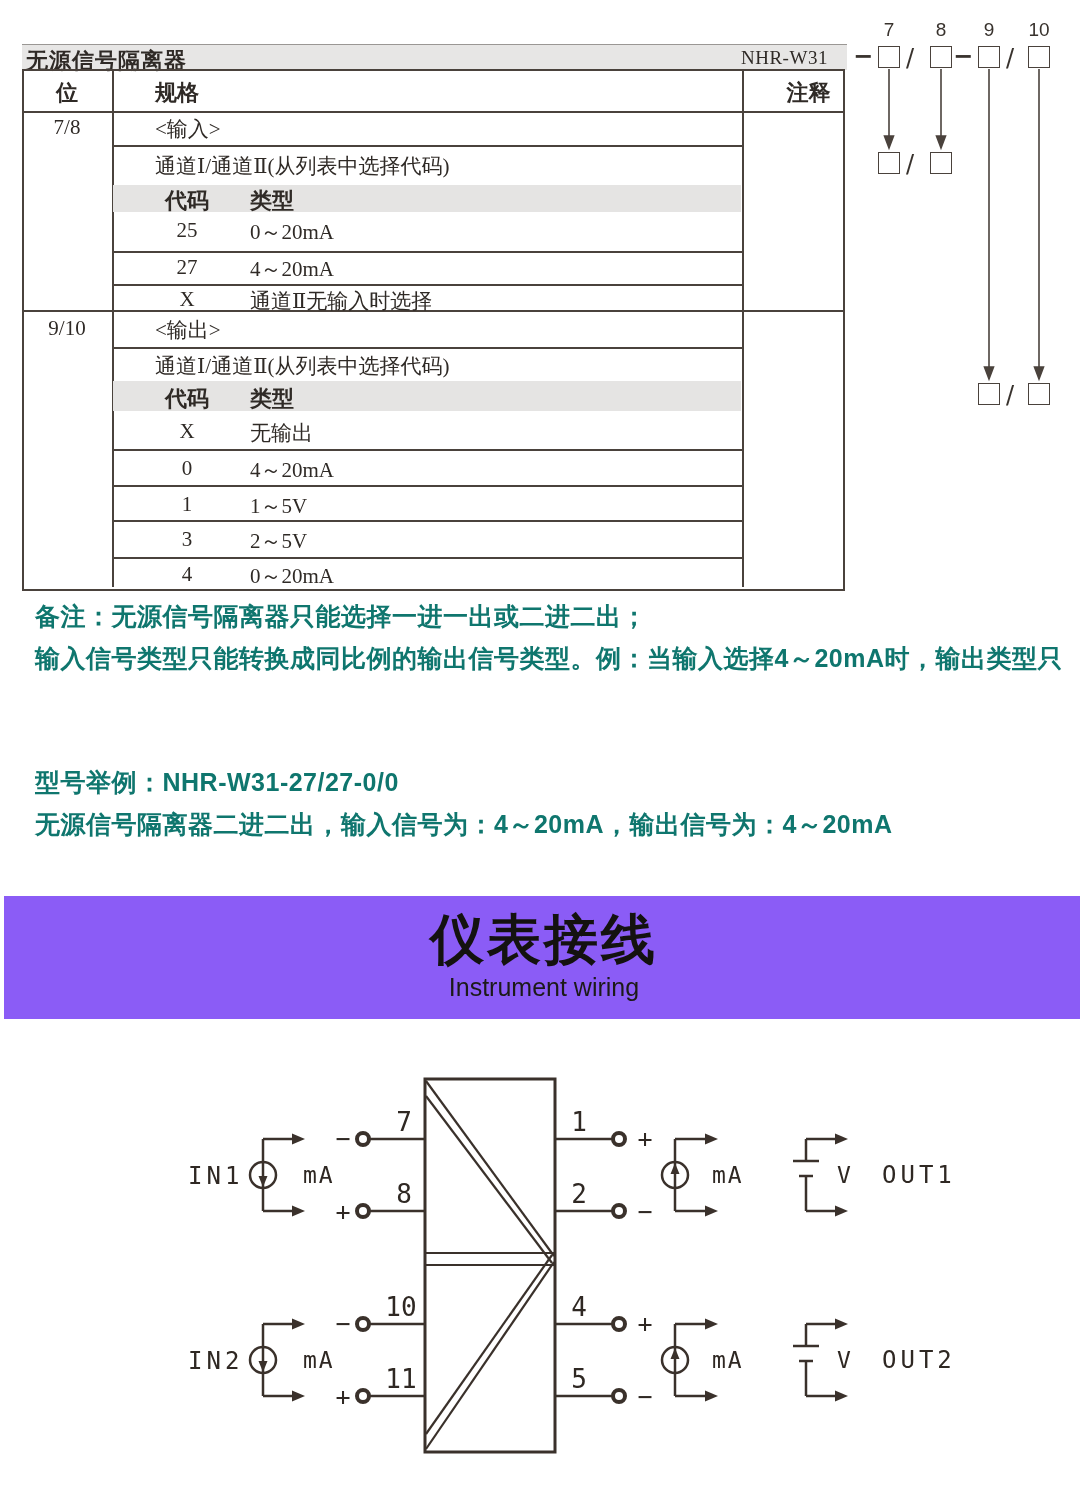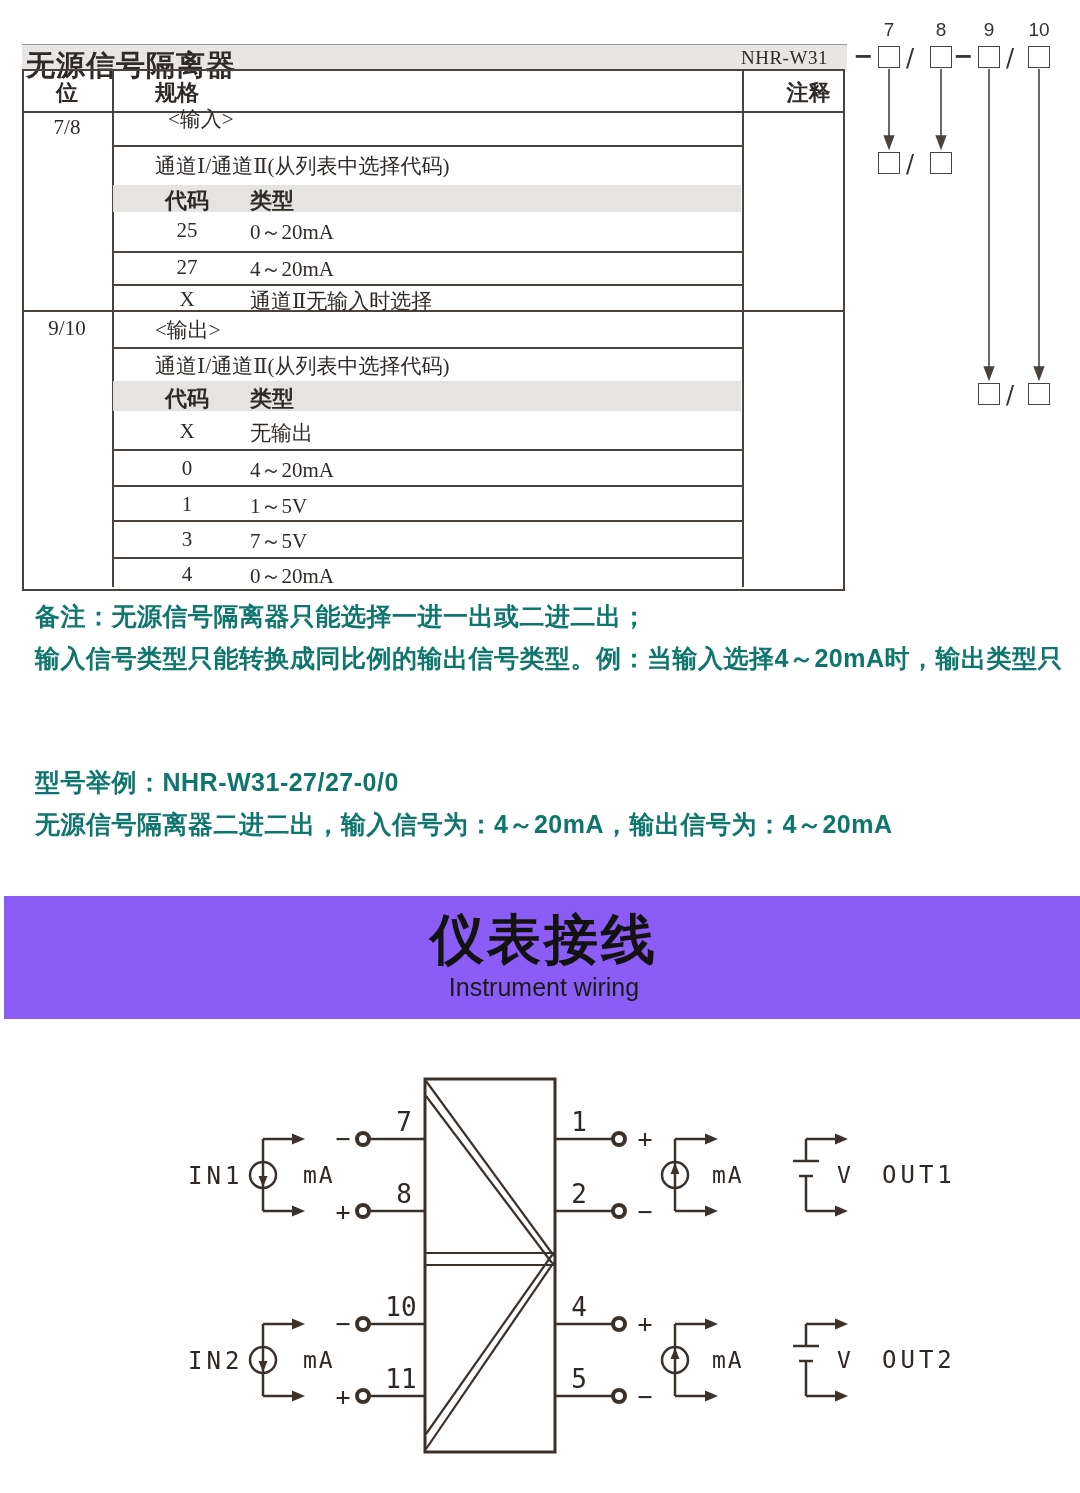--- a/index.html
+++ b/index.html
@@ -6,21 +6,21 @@
   #canvas{position:relative;width:1080px;height:1493px;background:#ffffff;overflow:hidden;
           font-family:"Liberation Serif","DejaVu Serif",serif;color:#2f2a26;}
 
   .abs{position:absolute;}
   .hline{position:absolute;height:1.5px;background:#4a423c;}
   .vline{position:absolute;width:1.5px;background:#4a423c;}
 
   
   .title-strip{position:absolute;left:22px;top:44px;width:825px;height:25px;background:#e7e6e5;
                border-top:1px solid #9a9794;}
-  .doc-title{position:absolute;left:4px;top:1px;font-size:29px;font-weight:bold;letter-spacing:1px;}
+  .doc-title{position:absolute;left:4px;top:1px;font-size:22px;font-weight:bold;letter-spacing:1px;}
   .model-code{position:absolute;left:719px;top:2px;font-size:19px;letter-spacing:.5px;}
 
   
   .code-box{position:absolute;width:20px;height:20px;border:1.5px solid #4a423c;background:#fff;}
   .code-digit{position:absolute;width:30px;text-align:center;font-family:"Liberation Sans","DejaVu Sans",sans-serif;
               font-size:19px;color:#38322d;}
   .code-sep{position:absolute;font-size:24px;color:#38322d;font-family:"DejaVu Sans",sans-serif;}
   .code-dash{font-weight:bold;}
 
   
@@ -111,21 +111,21 @@
   <div class="hline" style="left:113px;top:449px;width:629px;"></div>
   <div class="hline" style="left:113px;top:485px;width:629px;"></div>
   <div class="hline" style="left:113px;top:520px;width:629px;"></div>
   <div class="hline" style="left:113px;top:557px;width:629px;"></div>
 
   <div class="cell b ctr" style="left:22px;top:78px;width:90px;">位</div>
   <div class="cell b" style="left:155px;top:78px;">规格</div>
   <div class="cell b ctr" style="left:742px;top:78px;width:101px;padding-left:16px;">注释</div>
 
   <div class="cell ctr" style="left:22px;top:115px;width:90px;">7/8</div>
-  <div class="cell" style="left:155px;top:105px;margin-left:13px;">&lt;输入&gt;</div>
+  <div class="cell" style="left:155px;top:115px;">&lt;输入&gt;</div>
   <div class="cell" style="left:155px;top:152px;">通道Ⅰ/通道Ⅱ(从列表中选择代码)</div>
   <div class="cell b" style="left:165px;top:186px;">代码</div>
   <div class="cell b" style="left:250px;top:186px;">类型</div>
 
   <div class="cell ctr" style="left:157px;top:218px;width:60px;">25</div>
   <div class="cell" style="left:250px;top:218px;">0～20mA</div>
   <div class="cell ctr" style="left:157px;top:255px;width:60px;">27</div>
   <div class="cell" style="left:250px;top:255px;">4～20mA</div>
   <div class="cell ctr" style="left:157px;top:287px;width:60px;">X</div>
   <div class="cell" style="left:250px;top:287px;">通道Ⅱ无输入时选择</div>
@@ -136,21 +136,21 @@
   <div class="cell b" style="left:165px;top:384px;">代码</div>
   <div class="cell b" style="left:250px;top:384px;">类型</div>
 
   <div class="cell ctr" style="left:157px;top:419px;width:60px;">X</div>
   <div class="cell" style="left:250px;top:419px;">无输出</div>
   <div class="cell ctr" style="left:157px;top:456px;width:60px;">0</div>
   <div class="cell" style="left:250px;top:456px;">4～20mA</div>
   <div class="cell ctr" style="left:157px;top:492px;width:60px;">1</div>
   <div class="cell" style="left:250px;top:492px;">1～5V</div>
   <div class="cell ctr" style="left:157px;top:527px;width:60px;">3</div>
-  <div class="cell" style="left:250px;top:527px;">7～5V</div>
+  <div class="cell" style="left:250px;top:527px;">2～5V</div>
   <div class="cell ctr" style="left:157px;top:562px;width:60px;">4</div>
   <div class="cell" style="left:250px;top:562px;">0～20mA</div>
 
   <div class="note-line" style="top:600px;">备注：无源信号隔离器只能选择一进一出或二进二出；</div>
   <div class="note-line" style="top:642px;">输入信号类型只能转换成同比例的输出信号类型。例：当输入选择4～20mA时，输出类型只</div>
   <div class="note-line" style="top:766px;">型号举例：NHR-W31-27/27-0/0</div>
   <div class="note-line" style="top:808px;">无源信号隔离器二进二出，输入信号为：4～20mA，输出信号为：4～20mA</div>
 
   <div class="banner">
     <div class="banner-title">仪表接线</div>

